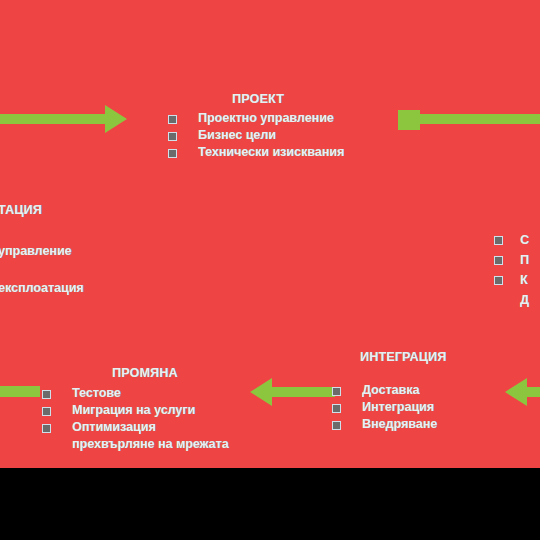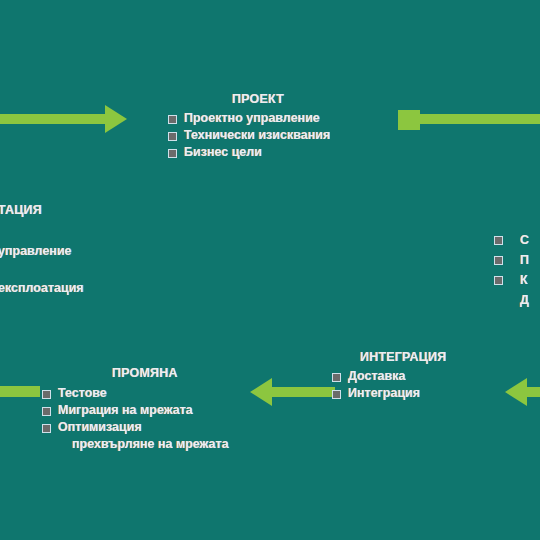--- a/index.html
+++ b/index.html
@@ -3,22 +3,22 @@
 <meta charset="utf-8">
 <style>
   html, body {
     margin: 0;
     padding: 0;
     background: #000000;
   }
   #stage {
     position: relative;
     width: 540px;
-    height: 540px;
-    background: #0f766e;
+    height: 468px;
+    background: #ef4444;
     overflow: hidden;
     font-family: "Liberation Sans", sans-serif;
     -webkit-font-smoothing: none;
   }
 
   
   .block { position: absolute; }
 
   .blk-title {
     font-size: 12.5px;
@@ -34,21 +34,21 @@
     margin: 0;
     padding: 0;
   }
   .blk-list li {
     position: relative;
     font-size: 12.5px;
     font-weight: bold;
     color: #e9eef3;
     line-height: 17px;
     white-space: nowrap;
-    padding-left: 16px;
+    padding-left: 30px;
     text-shadow: -0.6px 0 rgba(205,145,65,.8), 0.6px 0 rgba(125,175,230,.8);
   }
   .blk-list li .bullet {
     position: absolute;
     left: 0;
     top: 5px;
     width: 7px;
     height: 7px;
     background: #6b6b6b;
     border: 1px solid #cfe0ea;
@@ -118,25 +118,25 @@
 
   <div class="block" style="left:168px; top:92px;">
     <div class="blk-title" style="padding-left:64px;">ПРОЕКТ</div>
     <ul class="blk-list" style="margin-top:4px;">
       <li>
         <span class="bullet"></span>
         <span>Проектно управление</span>
       </li>
       <li>
         <span class="bullet"></span>
+        <span>Бизнес цели</span>
+      </li>
+      <li>
+        <span class="bullet"></span>
         <span>Технически изисквания</span>
-      </li>
-      <li>
-        <span class="bullet"></span>
-        <span>Бизнес цели</span>
       </li>
     </ul>
   </div>
 
   <div class="block" style="left:-2px; top:203px;">
     <div class="blk-title">ТАЦИЯ</div>
     <ul class="blk-list" style="margin-top:26px;">
       <li style="padding-left:0;">
         <span>управление</span>
       </li>
@@ -168,39 +168,43 @@
 
   <div class="block" style="left:42px; top:366px;">
     <div class="blk-title" style="padding-left:70px;">ПРОМЯНА</div>
     <ul class="blk-list" style="margin-top:5px;">
       <li>
         <span class="bullet"></span>
         <span>Тестове</span>
       </li>
       <li>
         <span class="bullet"></span>
-        <span>Миграция на мрежата</span>
+        <span>Миграция на услуги</span>
       </li>
       <li>
         <span class="bullet"></span>
         <span>Оптимизация</span>
       </li>
       <li class="cont">
         <span>прехвърляне на мрежата</span>
       </li>
     </ul>
   </div>
 
   <div class="block" style="left:332px; top:350px;">
     <div class="blk-title" style="padding-left:28px;">ИНТЕГРАЦИЯ</div>
-    <ul class="blk-list" style="margin-top:4px;">
+    <ul class="blk-list" style="margin-top:18px;">
       <li>
         <span class="bullet"></span>
         <span>Доставка</span>
       </li>
       <li>
         <span class="bullet"></span>
         <span>Интеграция</span>
       </li>
+      <li>
+        <span class="bullet"></span>
+        <span>Внедряване</span>
+      </li>
     </ul>
   </div>
 
 </div>
 
 </body></html>

